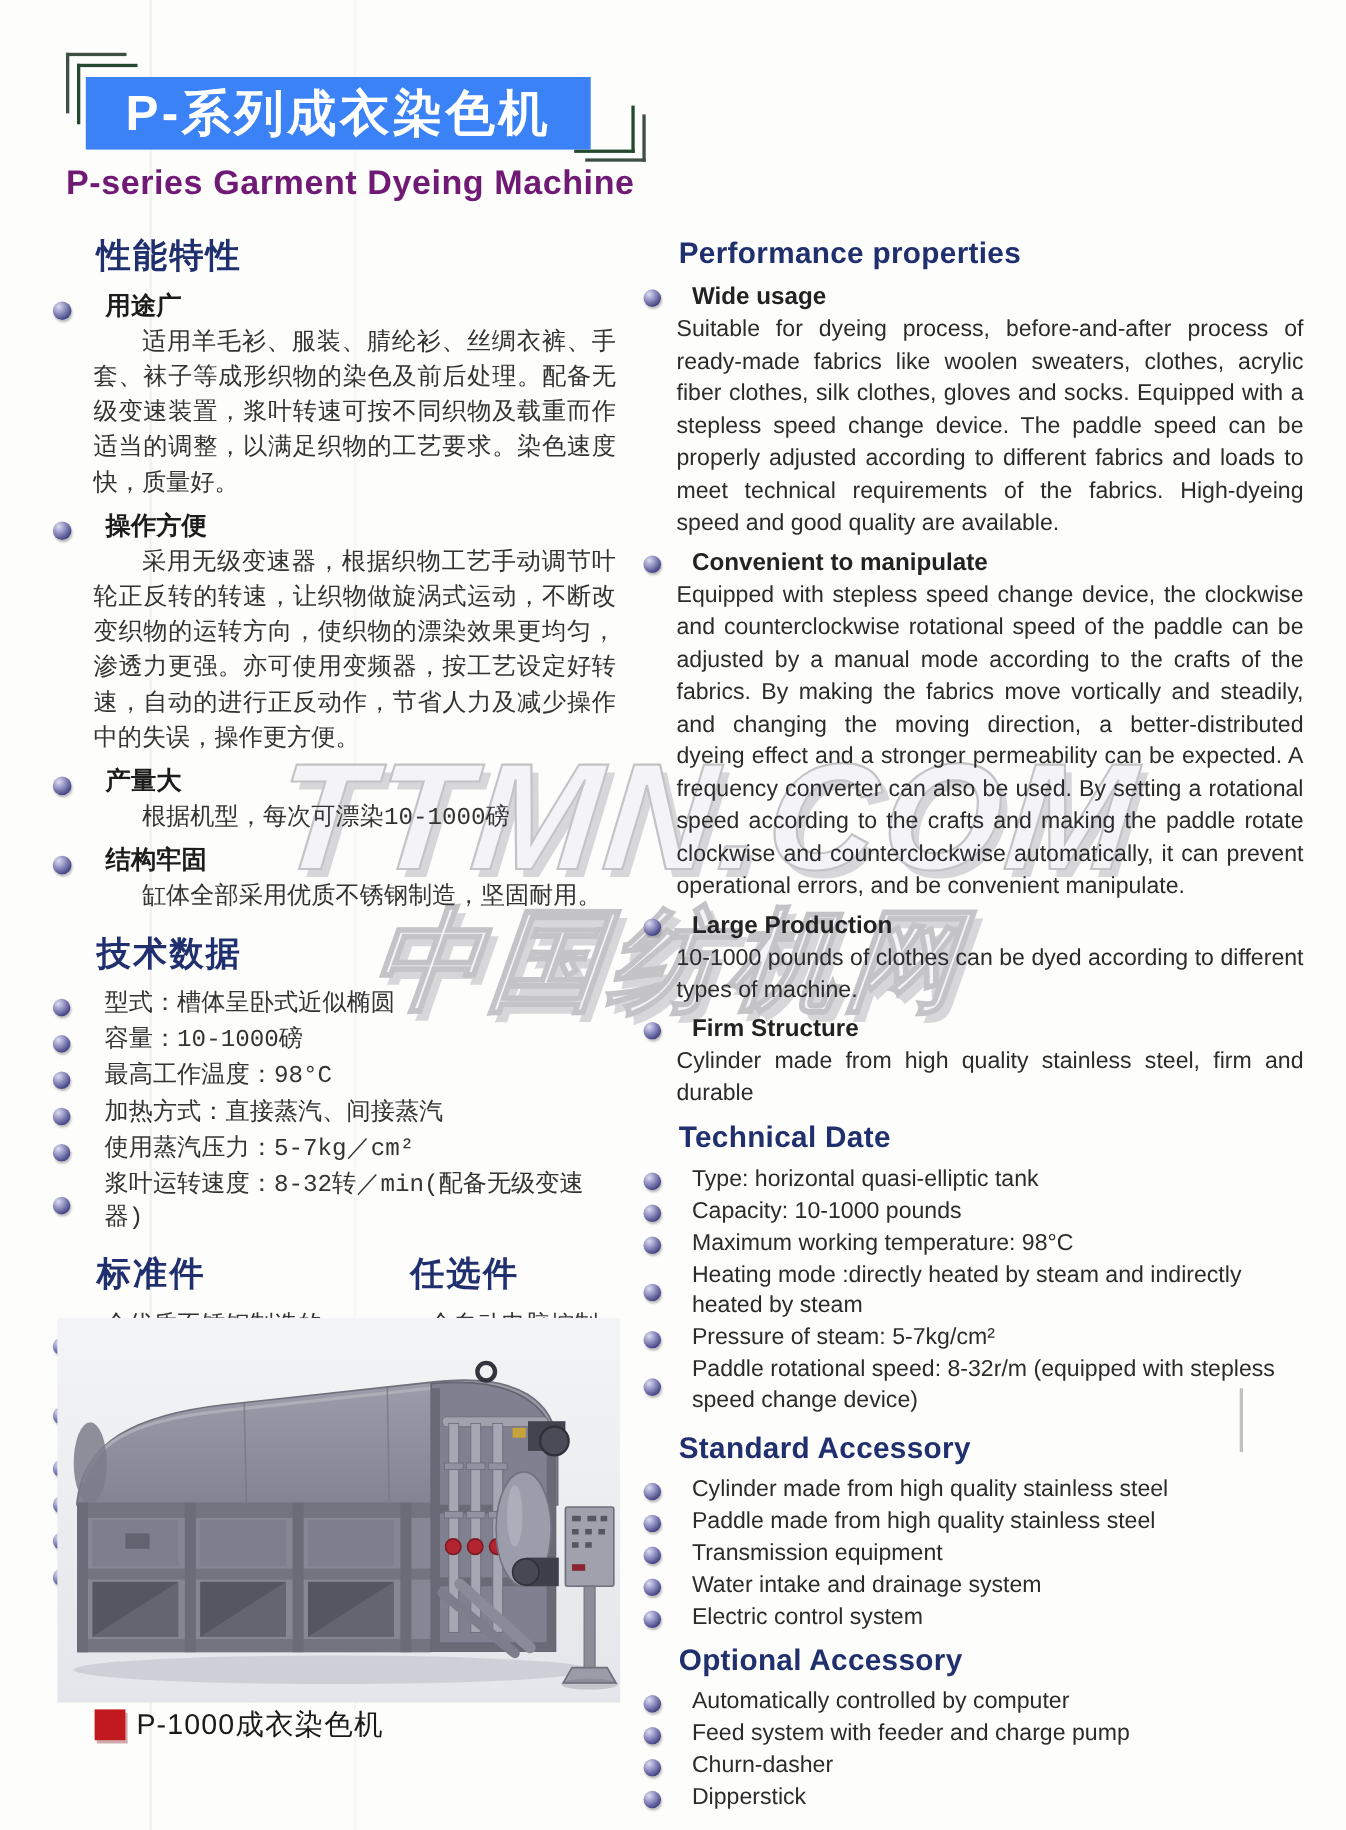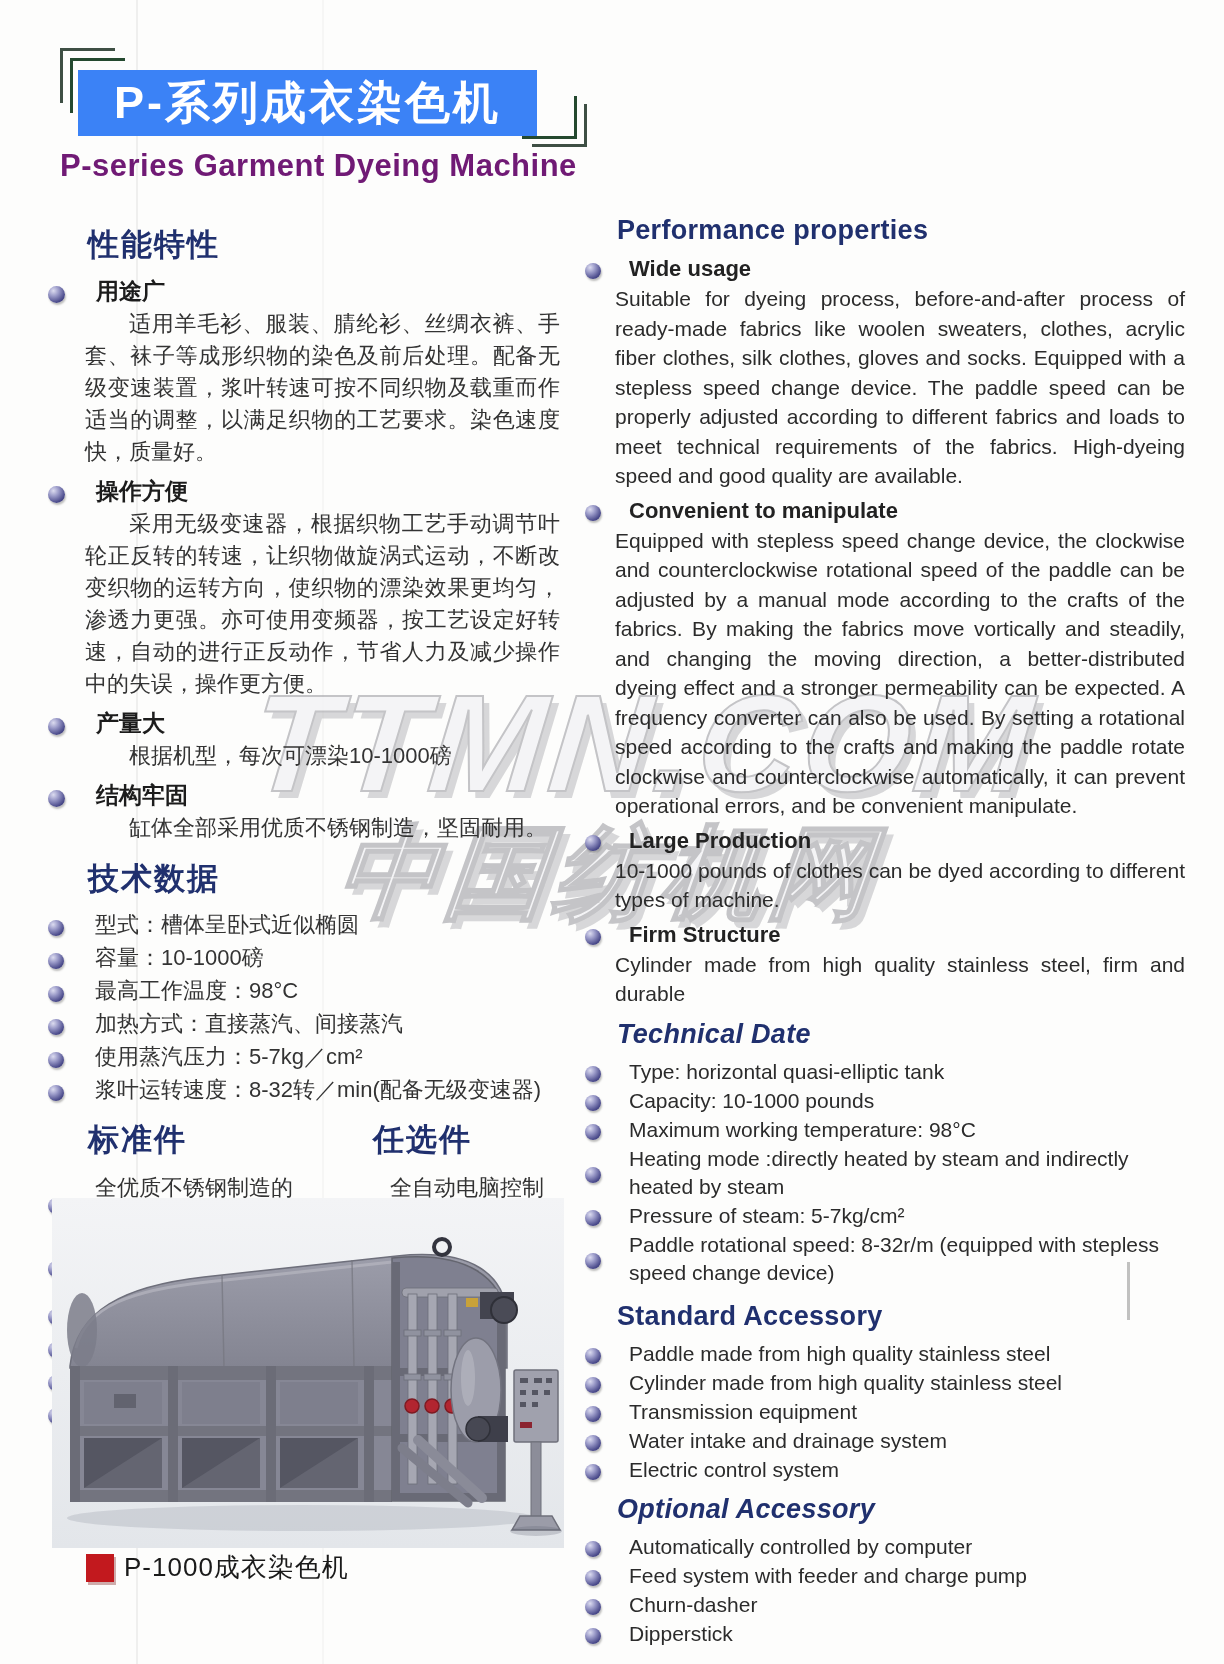--- a/index.html
+++ b/index.html
@@ -40,21 +40,21 @@
     font-style:italic; font-weight:bold;
     color:#f3f3f5;
     -webkit-text-stroke:2px #b6b6ba;
     text-shadow:7px 7px 0 rgba(168,168,172,0.55);
     opacity:0.8; pointer-events:none;
   }
   #wm1 { left:252px; top:664px; font-size:138px; letter-spacing:5px; transform:skewX(-6deg); }
   #wm2 { left:338px; top:806px; font-size:102px; letter-spacing:6px; transform:skewX(-6deg); }
 
   
-  .left-col  { position:absolute; left:48px;  top:224px; width:512px; z-index:2; }
+  .left-col  { position:absolute; left:48px;  top:212px; width:512px; z-index:2;font-family:Liberation Mono, monospace; }
   .right-col { position:absolute; left:585px; top:215px; width:600px; z-index:2; }
 
   .h-cn { color:#20306e; font-weight:bold; font-size:31px; margin:0 0 10px 40px; letter-spacing:2px; }
   .h-en { color:#20306e; font-weight:bold; font-size:27px; margin:0 0 8px 32px; letter-spacing:0.3px; }
 
   .brow { display:flex; align-items:center;gap:16px; }
   .dot {
     flex:none; width:17px; height:17px; border-radius:50%; margin:6px 0 0 0;
     background:radial-gradient(circle at 32% 28%, #dcdcf0 0%, #9a9ac8 32%, #4c4c8c 70%, #24245a 100%);
     box-shadow:1px 2px 2px rgba(0,0,0,0.25);
@@ -76,21 +76,21 @@
 
   
   .en-feat-title { font-size:22px; font-weight:bold; color:#222; margin-left:12px; line-height:29px; }
   .en-para {
     font-size:21px; line-height:29.5px; color:#2b2b2b;
     margin:1px 0 5px 30px; text-align:justify;
   }
   .en-item { margin:0 0 1px 0; }
   .en-item .txt { font-size:21px; line-height:28px; color:#2b2b2b; margin-left:12px; }
   .mt14 { margin-top:14px; }
-  .mt10 { margin-top:10px;font-style:italic; }
+  .mt10 { margin-top:10px; }
 
   
   .photo {
     position:absolute; left:52px; top:1198px; width:512px; height:350px; z-index:2;
   }
   .caption { position:absolute; left:86px; top:1550px; z-index:2; display:flex; align-items:center; }
   .cap-square { width:28px; height:28px; background:#c2191e; box-shadow:2px 3px 0 rgba(120,20,20,0.35); flex:none; }
   .cap-text { font-size:26px; color:#1a1a1a; margin-left:10px; letter-spacing:1px; }
 </style>
 </head>
@@ -270,25 +270,25 @@
         <span class="txt">Pressure of steam: 5-7kg/cm²</span>
       </div>
     <div class="brow en-item">
         <span class="dot sm"></span>
         <span class="txt">Paddle rotational speed: 8-32r/m (equipped with stepless speed change device)</span>
       </div>
 
     <div class="h-en mt14">Standard Accessory</div>
     <div class="brow en-item">
         <span class="dot sm"></span>
+        <span class="txt">Cylinder made from high quality stainless steel</span>
+      </div>
+    <div class="brow en-item">
+        <span class="dot sm"></span>
         <span class="txt">Paddle made from high quality stainless steel</span>
-      </div>
-    <div class="brow en-item">
-        <span class="dot sm"></span>
-        <span class="txt">Cylinder made from high quality stainless steel</span>
       </div>
     <div class="brow en-item">
         <span class="dot sm"></span>
         <span class="txt">Transmission equipment</span>
       </div>
     <div class="brow en-item">
         <span class="dot sm"></span>
         <span class="txt">Water intake and drainage system</span>
       </div>
     <div class="brow en-item">

